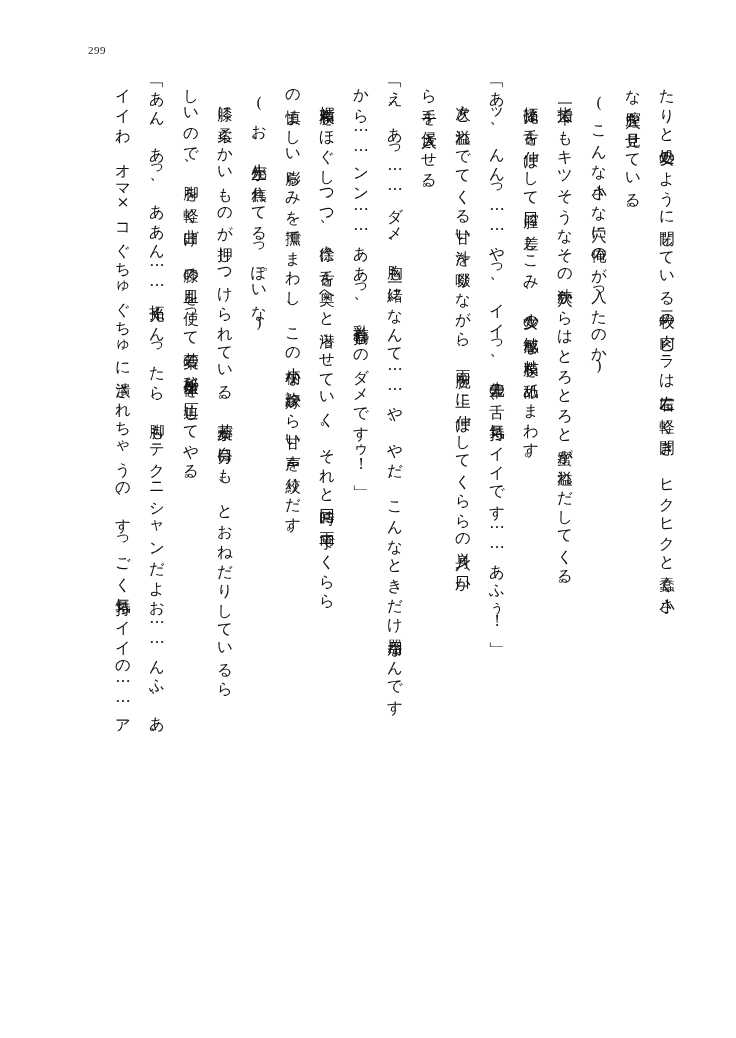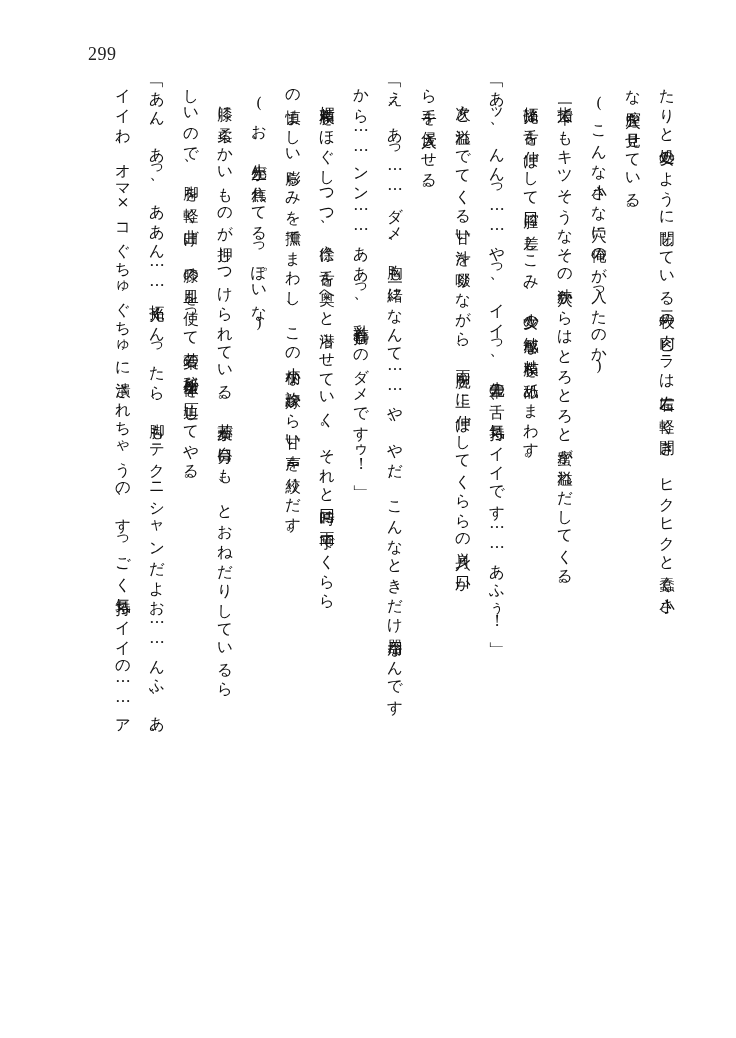--- a/index.html
+++ b/index.html
@@ -13,21 +13,21 @@
     height: 1038px;
     background: #ffffff;
     overflow: hidden;
     font-family: "DejaVu Serif", "Liberation Serif", serif;
     color: #1a1a1a;
   }
   .page-number {
     position: absolute;
     top: 44px;
     left: 88px;
-    font-size: 18px;
+    font-size: 11px;
     letter-spacing: 0.5px;
     color: #222;
     font-family: "Liberation Serif", serif;
   }
   .text-body {
     position: absolute;
     top: 78px;
     right: 62px;
     bottom: 60px;
     left: 70px;

